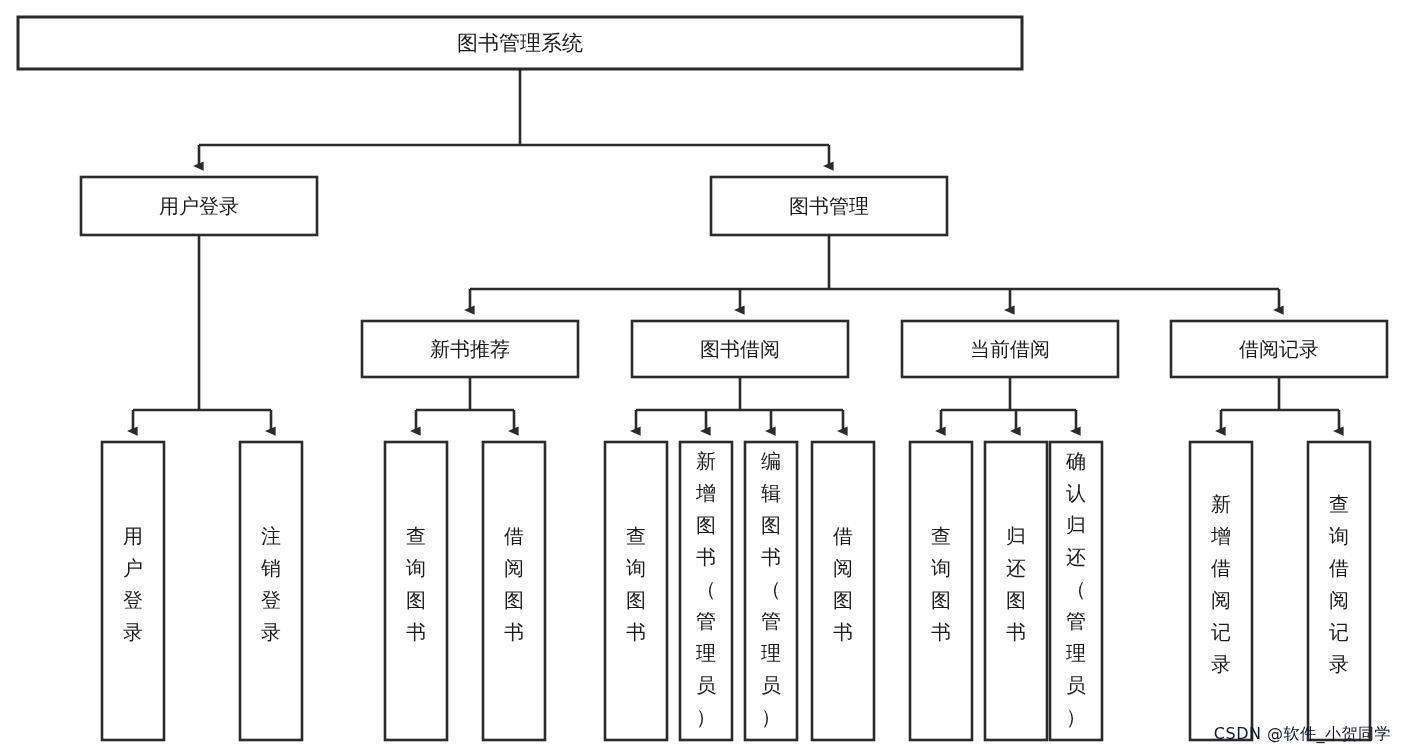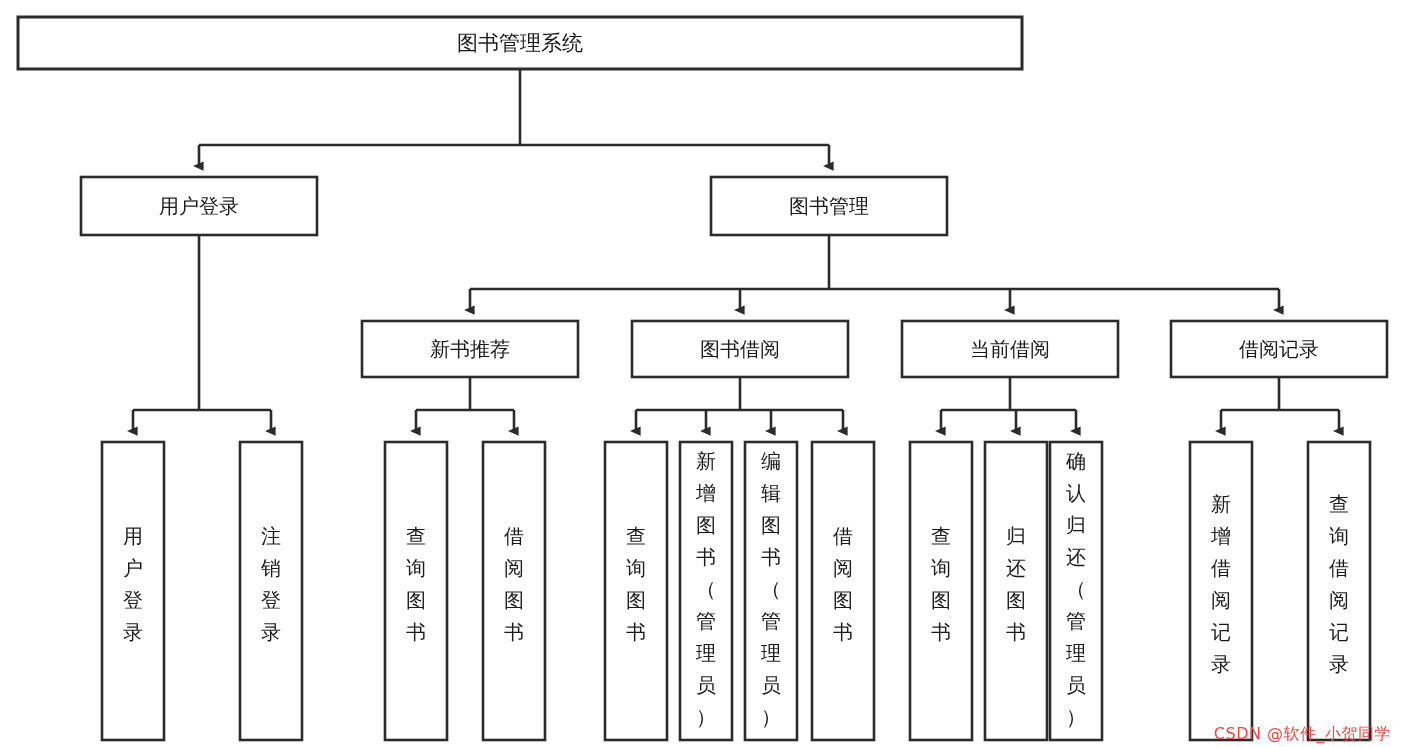--- a/index.html
+++ b/index.html
@@ -52,21 +52,21 @@
     fill: #1a1a1a;
     font-size: 20px;
     text-anchor: middle;
   }
   .watermark {
     position: absolute;
     right: 14px;
     bottom: 6px;
     font-family: "DejaVu Sans", "Liberation Sans", sans-serif;
     font-size: 16px;
-    color: #ef4444;
+    color: #0f172a;
     white-space: nowrap;
     letter-spacing: 0.5px;
     pointer-events: none;
   }
 </style>
 </head>
 <body>
 
 <div id="diagram-root">
   <svg class="flow" viewBox="0 0 1405 747" xmlns="http://www.w3.org/2000/svg">

